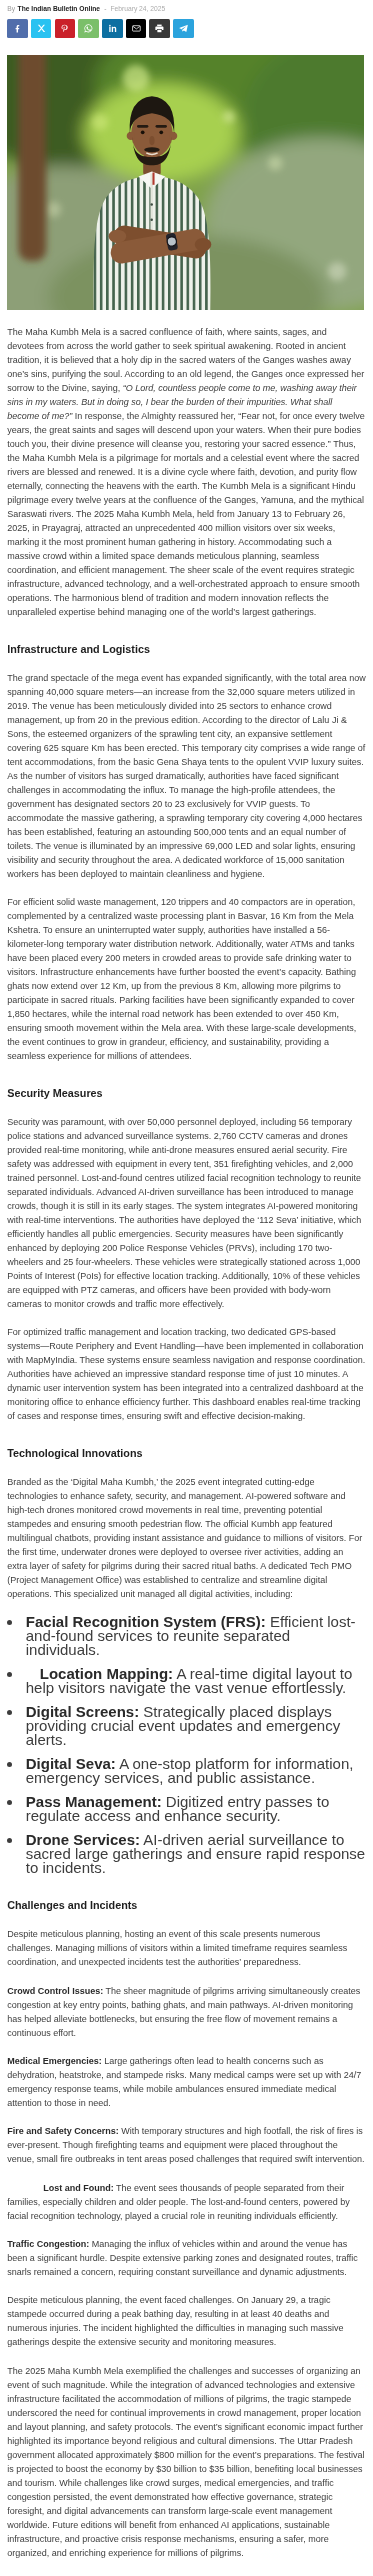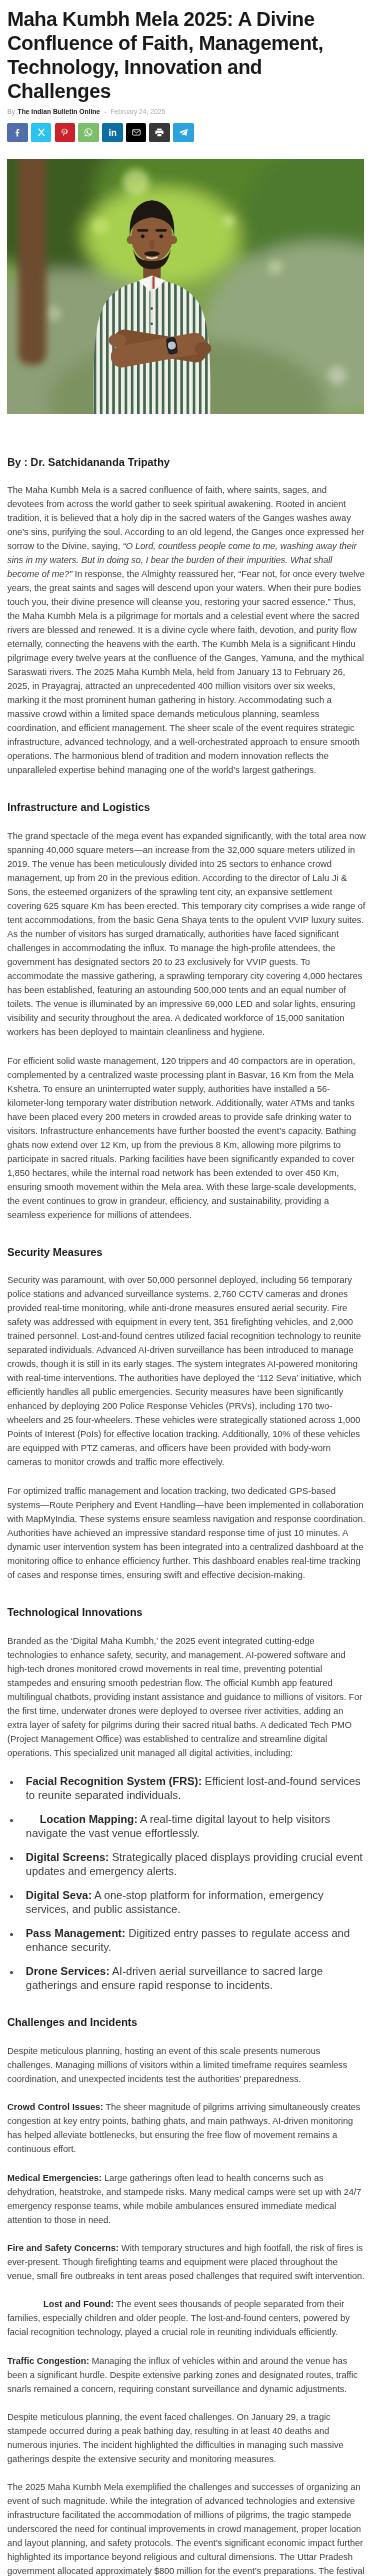--- a/index.html
+++ b/index.html
@@ -30,29 +30,28 @@
   .hero svg { display:block; width:357px; height:255px; }
 
   .author-heading {
     margin:42px 0 0 0;
     font-size:10.8px; line-height:13.4px; font-weight:700; color:#1f1f1f;
   }
 
   article p { font-size:9px; line-height:14px; margin:14.4px 0; color:#3d3d3d; }
   article h2 { font-size:10.8px; line-height:13.4px; font-weight:700; color:#1f1f1f; margin:24px 0 14.4px 0; }
   article ul { margin:14.4px 0; padding-left:15.5px; }
-  article li { font-size:11px; line-height:14px; margin:10px 0; padding-left:3.1px; }
+  article li { font-size:15px; line-height:14px; margin:10px 0; padding-left:3.1px; }
   article span[data-name="bold-text-run"] { color:#2a2a2a; }
 </style>
 </head>
 <body>
 
 <div class="container" data-name="article-page">
 
-  <h1 class="title" data-name="page-title">Maha Kumbh Mela 2025: A Divine Confluence of Faith, Management, Technology, Innovation and Challenges</h1>
 
   <div class="byline" data-name="byline">
     <span data-name="byline-by-label">By</span>
     <a class="author" data-name="byline-author-link">The Indian Bulletin Online</a>
     <span class="sep" data-name="byline-separator">-</span>
     <span class="date" data-name="byline-date">February 24, 2025</span>
   </div>
 
   <div class="share-row" id="share-row" data-name="share-buttons-row">
       <button class="share-btn" data-name="share-facebook-button" style="background: rgb(81, 110, 171);">
@@ -178,21 +177,20 @@
           <g transform="rotate(-10 320 362)" data-name="wrist-watch">
             <rect x="310" y="346" width="19" height="33" rx="6" fill="#23232b"></rect>
             <circle cx="319.5" cy="362" r="9" fill="#b9c2c9"></circle>
             <circle cx="319.5" cy="362" r="9" fill="none" stroke="#14141a" stroke-width="2.5"></circle>
           </g>
         </g>
       </g>
     </svg>
   </div>
 
-  <h2 class="author-heading" data-name="article-author-heading">By : Dr. Satchidananda Tripathy</h2>
 
   <article id="article-body" data-name="article-body">
       <p data-name="article-paragraph"><span data-name="text-run">The Maha Kumbh Mela is a sacred confluence of faith, where saints, sages, and devotees from across the world gather to seek spiritual awakening. Rooted in ancient tradition, it is believed that a holy dip in the sacred waters of the Ganges washes away one’s sins, purifying the soul. According to an old legend, the Ganges once expressed her sorrow to the Divine, saying, </span><span data-name="italic-text-run" style="font-style: italic;">“O Lord, countless people come to me, washing away their sins in my waters. But in doing so, I bear the burden of their impurities. What shall become of me?”</span><span data-name="text-run"> In response, the Almighty reassured her, “Fear not, for once every twelve years, the great saints and sages will descend upon your waters. When their pure bodies touch you, their divine presence will cleanse you, restoring your sacred essence.” Thus, the Maha Kumbh Mela is a pilgrimage for mortals and a celestial event where the sacred rivers are blessed and renewed. It is a divine cycle where faith, devotion, and purity flow eternally, connecting the heavens with the earth. The Kumbh Mela is a significant Hindu pilgrimage every twelve years at the confluence of the Ganges, Yamuna, and the mythical Saraswati rivers. The 2025 Maha Kumbh Mela, held from January 13 to February 26, 2025, in Prayagraj, attracted an unprecedented 400 million visitors over six weeks, marking it the most prominent human gathering in history. Accommodating such a massive crowd within a limited space demands meticulous planning, seamless coordination, and efficient management. The sheer scale of the event requires strategic infrastructure, advanced technology, and a well-orchestrated approach to ensure smooth operations. The harmonious blend of tradition and modern innovation reflects the unparalleled expertise behind managing one of the world’s largest gatherings.</span></p>
       <h2 data-name="section-heading">Infrastructure and Logistics</h2>
       <p data-name="article-paragraph"><span data-name="text-run">The grand spectacle of the mega event has expanded significantly, with the total area now spanning 40,000 square meters—an increase from the 32,000 square meters utilized in 2019. The venue has been meticulously divided into 25 sectors to enhance crowd management, up from 20 in the previous edition. According to the director of Lalu Ji &amp; Sons, the esteemed organizers of the sprawling tent city, an expansive settlement covering 625 square Km has been erected. This temporary city comprises a wide range of tent accommodations, from the basic Gena Shaya tents to the opulent VVIP luxury suites. As the number of visitors has surged dramatically, authorities have faced significant challenges in accommodating the influx. To manage the high-profile attendees, the government has designated sectors 20 to 23 exclusively for VVIP guests. To accommodate the massive gathering, a sprawling temporary city covering 4,000 hectares has been established, featuring an astounding 500,000 tents and an equal number of toilets. The venue is illuminated by an impressive 69,000 LED and solar lights, ensuring visibility and security throughout the area. A dedicated workforce of 15,000 sanitation workers has been deployed to maintain cleanliness and hygiene.</span></p>
       <p data-name="article-paragraph"><span data-name="text-run">For efficient solid waste management, 120 trippers and 40 compactors are in operation, complemented by a centralized waste processing plant in Basvar, 16 Km from the Mela Kshetra. To ensure an uninterrupted water supply, authorities have installed a 56-kilometer-long temporary water distribution network. Additionally, water ATMs and tanks have been placed every 200 meters in crowded areas to provide safe drinking water to visitors. Infrastructure enhancements have further boosted the event’s capacity. Bathing ghats now extend over 12 Km, up from the previous 8 Km, allowing more pilgrims to participate in sacred rituals. Parking facilities have been significantly expanded to cover 1,850 hectares, while the internal road network has been extended to over 450 Km, ensuring smooth movement within the Mela area. With these large-scale developments, the event continues to grow in grandeur, efficiency, and sustainability, providing a seamless experience for millions of attendees.</span></p>
       <h2 data-name="section-heading">Security Measures</h2>
       <p data-name="article-paragraph"><span data-name="text-run">Security was paramount, with over 50,000 personnel deployed, including 56 temporary police stations and advanced surveillance systems. 2,760 CCTV cameras and drones provided real-time monitoring, while anti-drone measures ensured aerial security. Fire safety was addressed with equipment in every tent, 351 firefighting vehicles, and 2,000 trained personnel. Lost-and-found centres utilized facial recognition technology to reunite separated individuals. Advanced AI-driven surveillance has been introduced to manage crowds, though it is still in its early stages. The system integrates AI-powered monitoring with real-time interventions. The authorities have deployed the ‘112 Seva’ initiative, which efficiently handles all public emergencies. Security measures have been significantly enhanced by deploying 200 Police Response Vehicles (PRVs), including 170 two-wheelers and 25 four-wheelers. These vehicles were strategically stationed across 1,000 Points of Interest (PoIs) for effective location tracking.  Additionally, 10% of these vehicles are equipped with PTZ cameras, and officers have been provided with body-worn cameras to monitor crowds and traffic more effectively.</span></p>
       <p data-name="article-paragraph"><span data-name="text-run">For optimized traffic management and location tracking, two dedicated GPS-based systems—Route Periphery and Event Handling—have been implemented in collaboration with MapMyIndia. These systems ensure seamless navigation and response coordination. Authorities have achieved an impressive standard response time of just 10 minutes. A dynamic user intervention system has been integrated into a centralized dashboard at the monitoring office to enhance efficiency further. This dashboard enables real-time tracking of cases and response times, ensuring swift and effective decision-making.</span></p>
       <h2 data-name="section-heading">Technological Innovations</h2>

